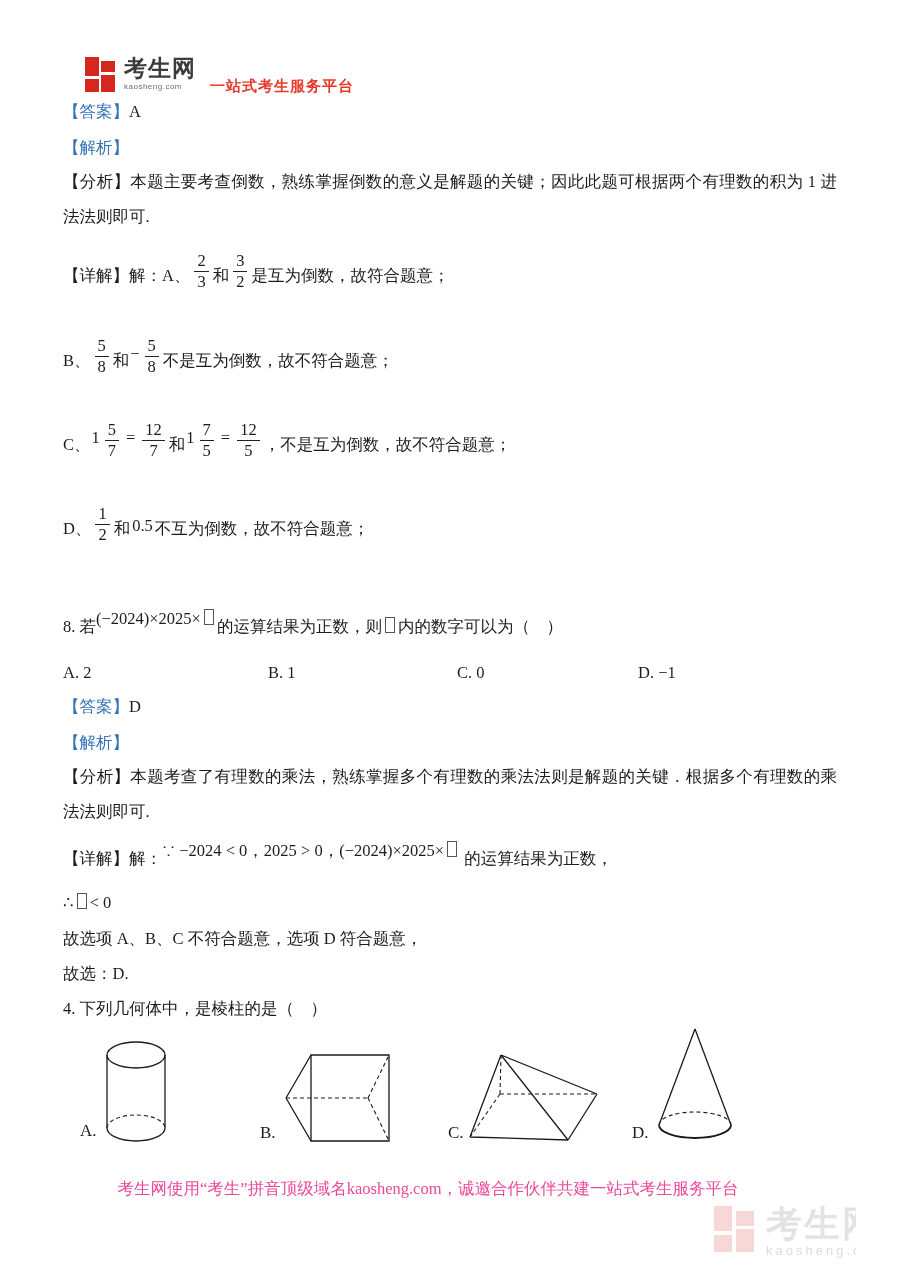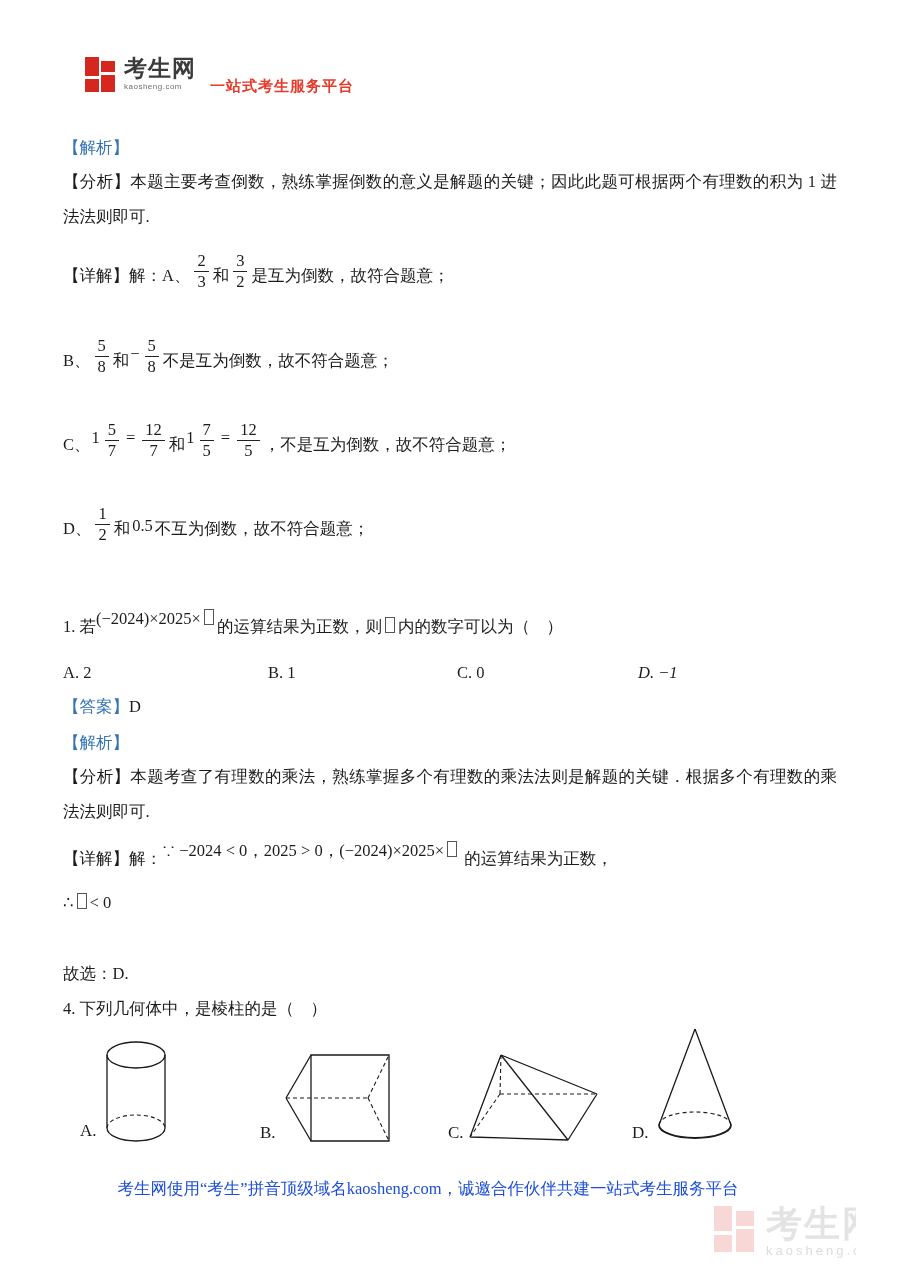--- a/index.html
+++ b/index.html
@@ -38,21 +38,21 @@
   .tagline{font-family:"Liberation Sans","DejaVu Sans",sans-serif;color:#e8392b;font-size:15px;font-weight:bold;margin-left:14px;margin-top:16px;letter-spacing:1px;}
   
   .opt{position:absolute;top:0;white-space:nowrap;}
   
   .shape-group{position:absolute;}
   .shape-label{position:absolute;font-size:17px;}
   svg{display:block;}
   svg path,svg line,svg ellipse{fill:none;stroke:#1a1a1a;stroke-width:1.3;}
   .dash{stroke-dasharray:4 3;stroke-width:1.1;}
   
-  .footer{position:absolute;left:0;top:1176px;width:100%;text-align:center;font-size:16.5px;color:#1d4ed8;}
+  .footer{position:absolute;left:0;top:1176px;width:100%;text-align:center;font-size:16.5px;color:#ec4899;}
   
   .wm{position:absolute;left:714px;top:1206px;display:flex;align-items:flex-start;}
   .wm-txt{margin-left:10px;display:flex;flex-direction:column;line-height:1;}
   .wm-title{font-family:"Liberation Sans","DejaVu Sans",sans-serif;font-weight:bold;font-size:36px;color:#e3e3e3;letter-spacing:2px;}
   .wm-domain{font-family:"Liberation Sans","DejaVu Sans",sans-serif;font-size:13px;color:#dcdcdc;letter-spacing:3px;margin-top:2px;}
 </style>
 </head>
 <body>
 
 <div class="page">
@@ -64,20 +64,23 @@
         <i class="b3"></i>
         <i class="b4"></i>
       </span>
     <span class="logo-txt">
       <span class="logo-title">考生网</span>
       <span class="logo-domain">kaosheng.com</span>
     </span>
     <span class="tagline">一站式考生服务平台</span>
   </div>
 
+  <div class="abs" style="top:99px;">
+    <span class="blab">【答案】</span><span>A</span>
+  </div>
 
   <div class="abs" style="top:135px;">
     <span class="blab">【解析】</span>
   </div>
 
   <div class="abs" style="top:169px;">
     <span class="jl">【分析】本题主要考查倒数，熟练掌握倒数的意义是解题的关键；因此此题可根据两个有理数的积为 1 进</span>
     <span style="display:block;margin-top:9px;">法法则即可.</span>
   </div>
 
@@ -92,28 +95,28 @@
   <div class="abs" style="top:421px;">
     <span>C、</span><span class="mint">1</span><span class="frac"><span class="num">5</span><span class="den">7</span></span><span class="meq">=</span><span class="frac"><span class="num">12</span><span class="den">7</span></span><span>和</span><span class="mint">1</span><span class="frac"><span class="num">7</span><span class="den">5</span></span><span class="meq">=</span><span class="frac"><span class="num">12</span><span class="den">5</span></span><span>，不是互为倒数，故不符合题意；</span>
   </div>
 
   <div class="abs" style="top:505px;">
     <span>D、</span><span class="frac"><span class="num">1</span><span class="den">2</span></span><span>和</span><span class="mnum">0.5</span><span>不互为倒数，故不符合题意；</span>
   </div>
 
 
   <div class="abs" style="top:614px;">
-    <span>1. 若</span><span class="mraise"><span>(−2024)×2025×</span><span class="box"></span></span><span>的运算结果为正数，则</span><span class="box"></span><span>内的数字可以为（　）</span>
+    <span>8. 若</span><span class="mraise"><span>(−2024)×2025×</span><span class="box"></span></span><span>的运算结果为正数，则</span><span class="box"></span><span>内的数字可以为（　）</span>
   </div>
 
   <div class="abs" style="top:660px;height:26px;">
     <span class="opt" style="left:0;">A. 2</span>
     <span class="opt" style="left:205px;">B. 1</span>
     <span class="opt" style="left:394px;">C. 0</span>
-    <span class="opt" style="left:575px;font-style:italic;">D. −1</span>
+    <span class="opt" style="left:575px;">D. −1</span>
   </div>
 
   <div class="abs" style="top:694px;">
     <span class="blab">【答案】</span><span>D</span>
   </div>
 
   <div class="abs" style="top:730px;">
     <span class="blab">【解析】</span>
   </div>
 
@@ -123,20 +126,23 @@
   </div>
 
   <div class="abs" style="top:846px;">
     <span>【详解】解：</span><span class="mraise"><span>∵ −2024 &lt; 0，2025 &gt; 0，(−2024)×2025×</span><span class="box"></span></span> <span>的运算结果为正数，</span>
   </div>
 
   <div class="abs" style="top:890px;">
     <span>∴</span><span class="box"></span><span>&lt; 0</span>
   </div>
 
+  <div class="abs" style="top:926px;">
+    <span>故选项 A、B、C 不符合题意，选项 D 符合题意，</span>
+  </div>
 
   <div class="abs" style="top:961px;">
     <span>故选：D.</span>
   </div>
 
   <div class="abs" style="top:996px;">
     <span>4. 下列几何体中，是棱柱的是（　）</span>
   </div>
 
   <div class="shape-group" style="left:80px;top:1040px;width:110px;height:110px;">

